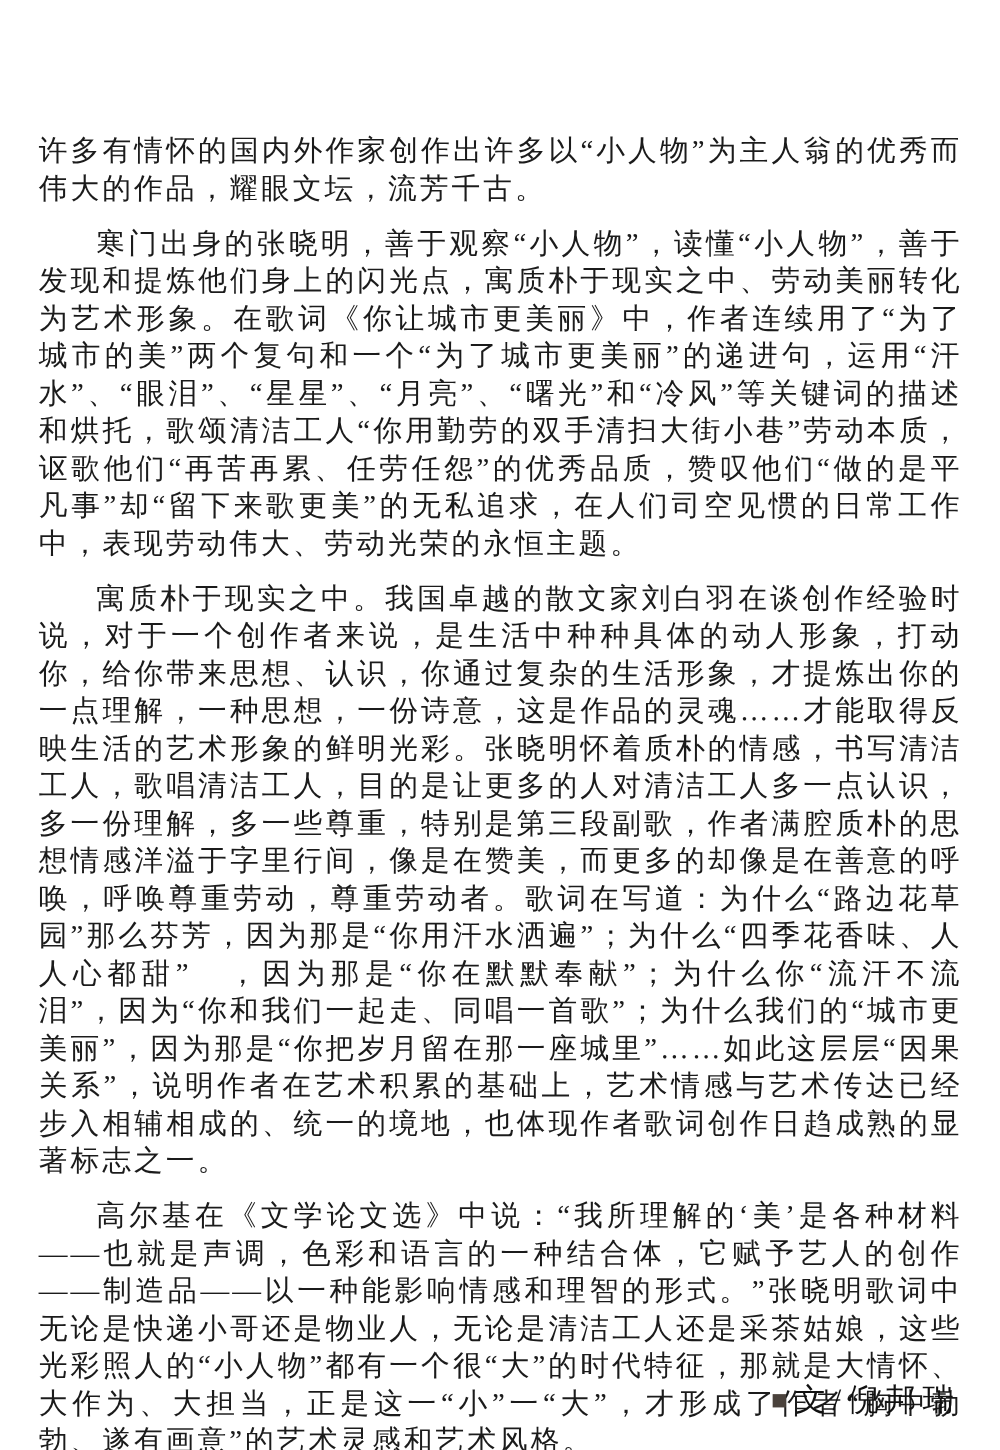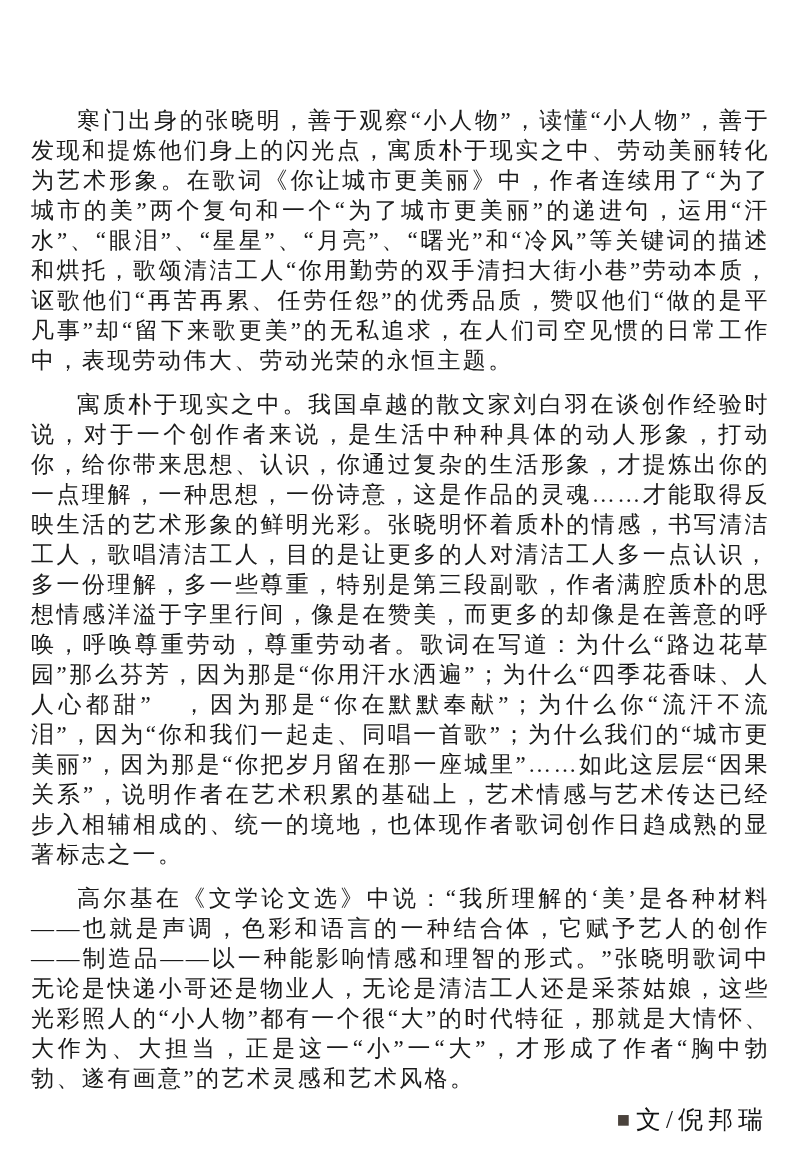--- a/index.html
+++ b/index.html
@@ -53,20 +53,21 @@
   .byline-text {
     font-weight: 500;
   }
 </style>
 </head>
 <body>
 
 <div class="page">
 
   <main class="article">
+    <p class="para">许多有情怀的国内外作家创作出许多以“小人物”为主人翁的优秀而伟大的作品，耀眼文坛，流芳千古。</p>
     <p class="para indent">寒门出身的张晓明，善于观察“小人物”，读懂“小人物”，善于发现和提炼他们身上的闪光点，寓质朴于现实之中、劳动美丽转化为艺术形象。在歌词《你让城市更美丽》中，作者连续用了“为了城市的美”两个复句和一个“为了城市更美丽”的递进句，运用“汗水”、“眼泪”、“星星”、“月亮”、“曙光”和“冷风”等关键词的描述和烘托，歌颂清洁工人“你用勤劳的双手清扫大街小巷”劳动本质，讴歌他们“再苦再累、任劳任怨”的优秀品质，赞叹他们“做的是平凡事”却“留下来歌更美”的无私追求，在人们司空见惯的日常工作中，表现劳动伟大、劳动光荣的永恒主题。</p>
     <p class="para indent">寓质朴于现实之中。我国卓越的散文家刘白羽在谈创作经验时说，对于一个创作者来说，是生活中种种具体的动人形象，打动你，给你带来思想、认识，你通过复杂的生活形象，才提炼出你的一点理解，一种思想，一份诗意，这是作品的灵魂……才能取得反映生活的艺术形象的鲜明光彩。张晓明怀着质朴的情感，书写清洁工人，歌唱清洁工人，目的是让更多的人对清洁工人多一点认识，多一份理解，多一些尊重，特别是第三段副歌，作者满腔质朴的思想情感洋溢于字里行间，像是在赞美，而更多的却像是在善意的呼唤，呼唤尊重劳动，尊重劳动者。歌词在写道：为什么“路边花草园”那么芬芳，因为那是“你用汗水洒遍”；为什么“四季花香味、人人心都甜”　，因为那是“你在默默奉献”；为什么你“流汗不流泪”，因为“你和我们一起走、同唱一首歌”；为什么我们的“城市更美丽”，因为那是“你把岁月留在那一座城里”……如此这层层“因果关系”，说明作者在艺术积累的基础上，艺术情感与艺术传达已经步入相辅相成的、统一的境地，也体现作者歌词创作日趋成熟的显著标志之一。</p>
     <p class="para indent">高尔基在《文学论文选》中说：“我所理解的‘美’是各种材料——也就是声调，色彩和语言的一种结合体，它赋予艺人的创作——制造品——以一种能影响情感和理智的形式。”张晓明歌词中无论是快递小哥还是物业人，无论是清洁工人还是采茶姑娘，这些光彩照人的“小人物”都有一个很“大”的时代特征，那就是大情怀、大作为、大担当，正是这一“小”一“大”，才形成了作者“胸中勃勃、遂有画意”的艺术灵感和艺术风格。</p>
   </main>
 
   <div class="byline">
     <span class="byline-marker" style="color: rgb(74, 66, 60);">■</span><span class="byline-text">文/倪邦瑞</span>
   </div>
 
 </div>

